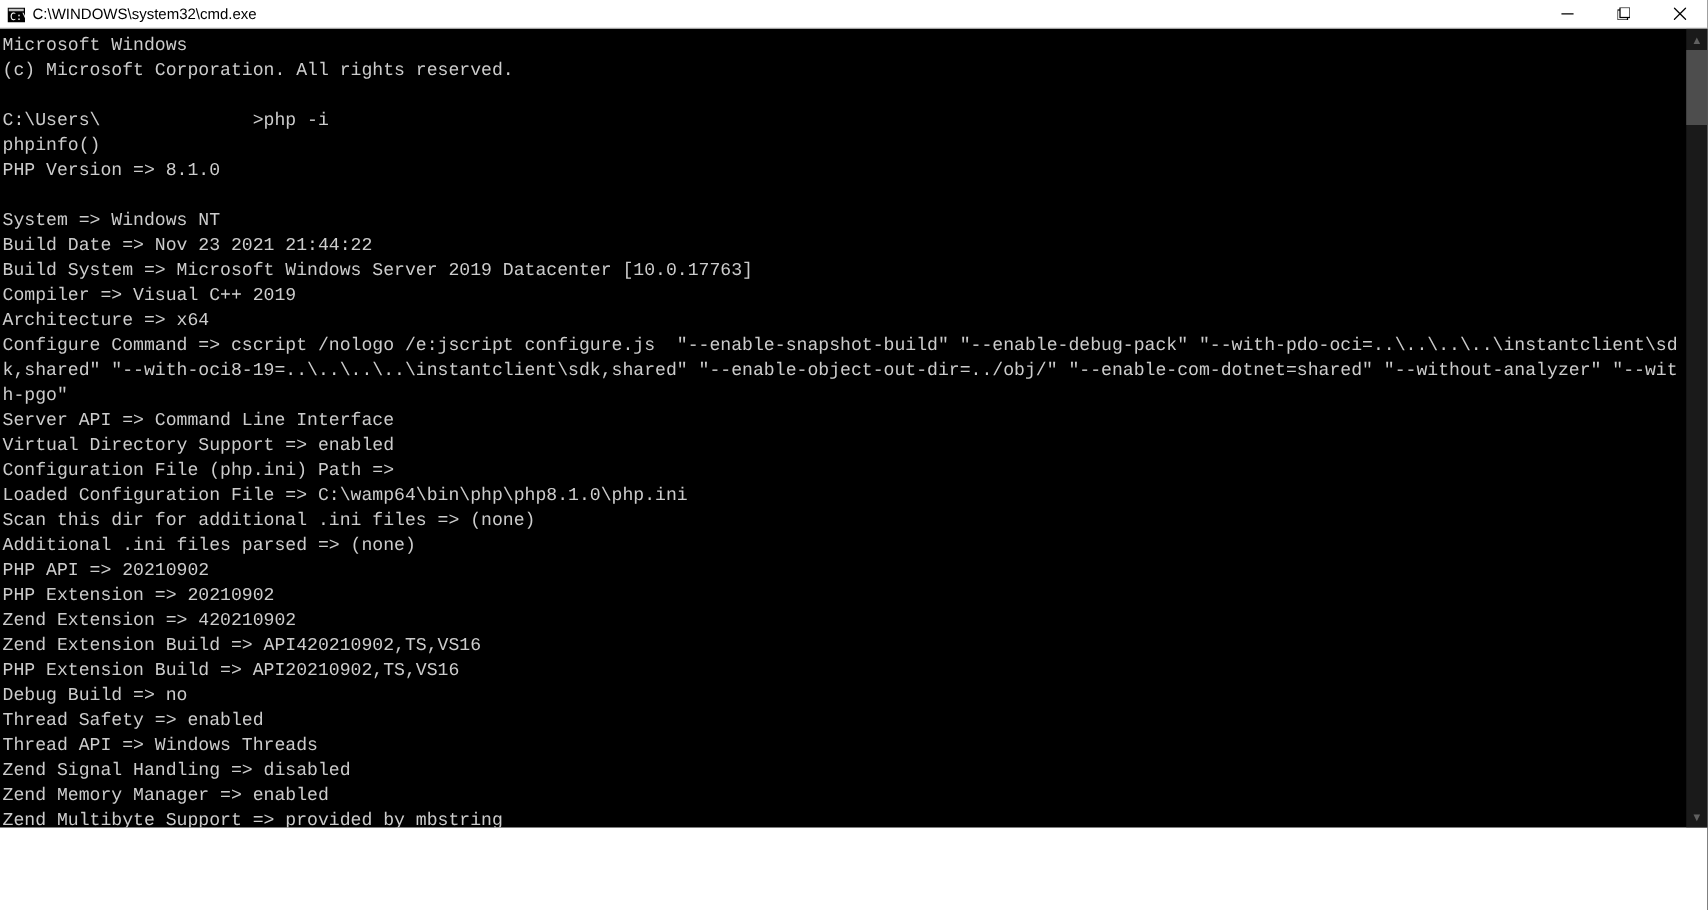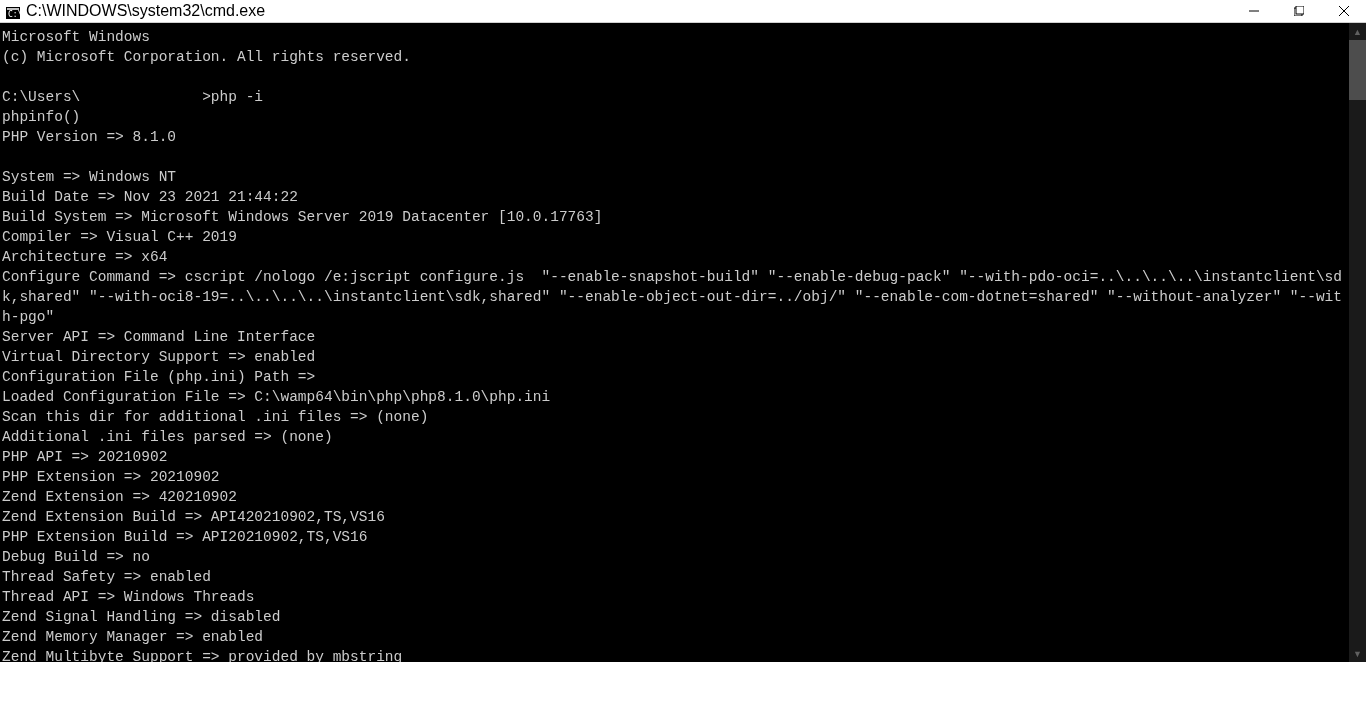--- a/index.html
+++ b/index.html
@@ -27,21 +27,21 @@
       align-items: center;
       padding-left: 6px;
       gap: 6px;
     }
     .cmd-icon {
       width: 14px;
       height: 12px;
       display: inline-block;
     }
     .titlebar-title {
-      font-size: 16px;
+      font-size: 12px;
       color: #000;
     }
     .titlebar-controls {
       display: flex;
       height: 100%;
     }
     .titlebar-btn {
       width: 45px;
       height: 100%;
       display: flex;

